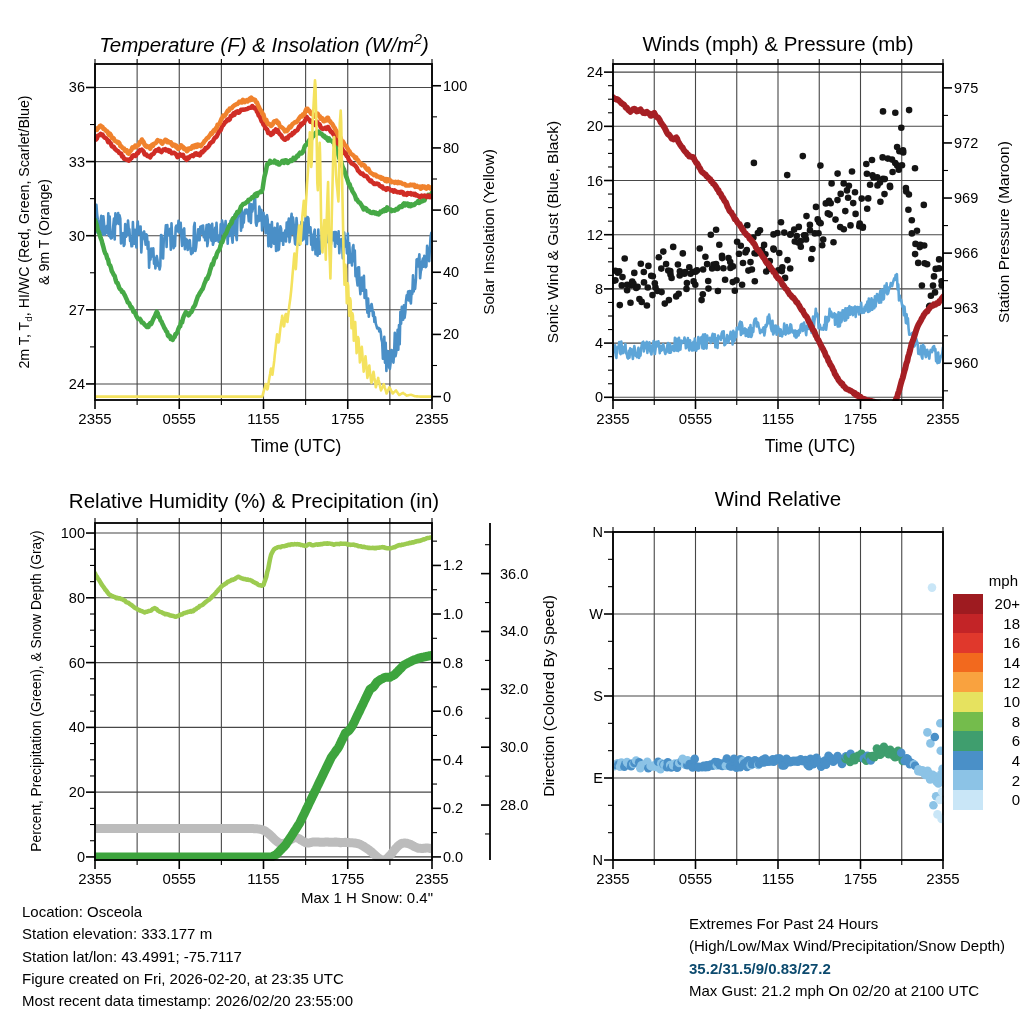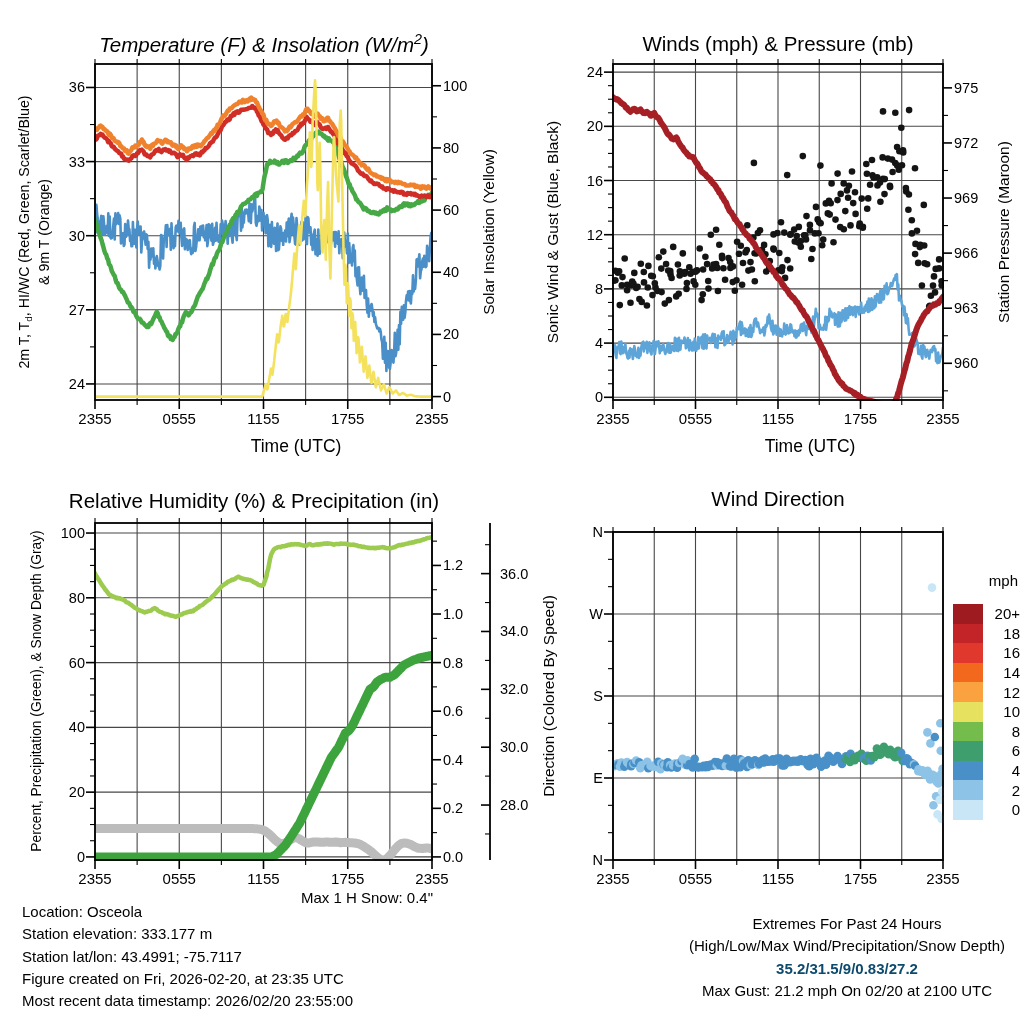--- a/index.html
+++ b/index.html
@@ -7,25 +7,25 @@
          font-family:"Liberation Sans", sans-serif;color:#000;}
   #charts{position:absolute;left:0;top:0;}
   .ttl{position:absolute;transform:translate(-50%,-50%);font-size:20.5px;white-space:nowrap;}
   .xlab{position:absolute;transform:translate(-50%,-50%);font-size:17.5px;white-space:nowrap;margin-left:32px;}
   .rot{position:absolute;transform:translate(-50%,-50%) rotate(-90deg);transform-origin:center;
        white-space:nowrap;text-align:center;font-size:15.5px;line-height:1.2;}
   .rot.small{font-size:13.8px;}
   sup{font-size:70%;} sub{font-size:70%;}
   .note{position:absolute;font-size:15px;white-space:nowrap;}
   .fblock{position:absolute;font-size:15px;line-height:22.3px;white-space:nowrap;}
-  .fblock.right{text-align:center;}
+  .fblock.right{text-align:left;}
   .redline{font-weight:bold;}
   .credit{position:absolute;width:1024px;text-align:center;font-size:13.5px;color:#a3a3a3;}
   #legend{position:absolute;}
-  #legend .lg-title{text-align:right;font-size:15px;margin-bottom:15px;padding-right:2px;}
+  #legend .lg-title{text-align:right;font-size:15px;margin-bottom:5px;padding-right:2px;}
   #legend .lg-row{display:flex;align-items:center;height:19.6px;}
   #legend .lg-swatch{width:30px;height:19.6px;flex:0 0 30px;}
   #legend .lg-label{flex:1;text-align:right;font-size:15px;padding-left:4px;}
 </style>
 </head>
 <body>
 
 <div id="stage">
 
   <svg id="charts" width="1024" height="1024">
@@ -863,21 +863,21 @@
           <line x1="613" y1="641.3333333333334" x2="608" y2="641.3333333333334" stroke="#000" stroke-width="1.1"></line>
           <line x1="613" y1="586.6666666666666" x2="608" y2="586.6666666666666" stroke="#000" stroke-width="1.1"></line>
           <line x1="613" y1="559.3333333333334" x2="608" y2="559.3333333333334" stroke="#000" stroke-width="1.1"></line>
         </g>
       </g>
     </svg>
 
   <div class="ttl" style="left:264px;top:44px;font-style:italic;"><span>Temperature (F) &amp; Insolation (W/m</span><sup>2</sup><span>)</span></div>
   <div class="ttl" style="left:778px;top:44px;">Winds (mph) &amp; Pressure (mb)</div>
   <div class="ttl" style="left:254px;top:501px;">Relative Humidity (%) &amp; Precipitation (in)</div>
-  <div class="ttl" style="left:778px;top:499px;">Wind Direction</div>
+  <div class="ttl" style="left:778px;top:499px;">Wind Relative</div>
 
   <div class="xlab" style="left:264px;top:446px;">Time (UTC)</div>
   <div class="xlab" style="left:778px;top:446px;">Time (UTC)</div>
 
   <div class="rot" style="left:34px;top:232px;font-size:14.2px;">
     <div><span>2m T, T</span><sub>d</sub><span>, HI/WC (Red, Green, Scarlet/Blue)</span></div>
     <div>&amp; 9m T (Orange)</div>
   </div>
   <div class="rot" style="left:489px;top:232px;">Solar Insolation (Yellow)</div>
   <div class="rot" style="left:553px;top:232px;">Sonic Wind &amp; Gust (Blue, Black)</div>

